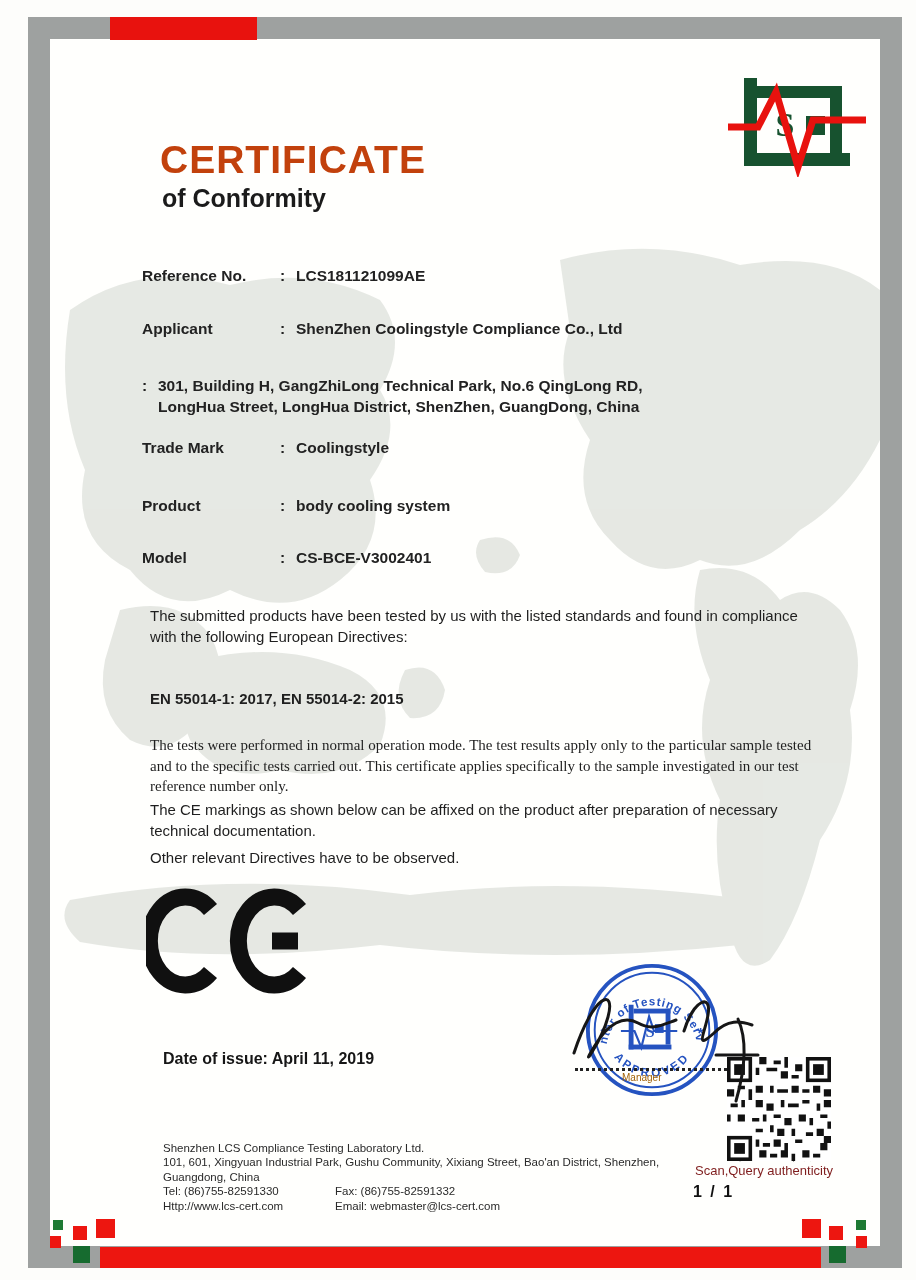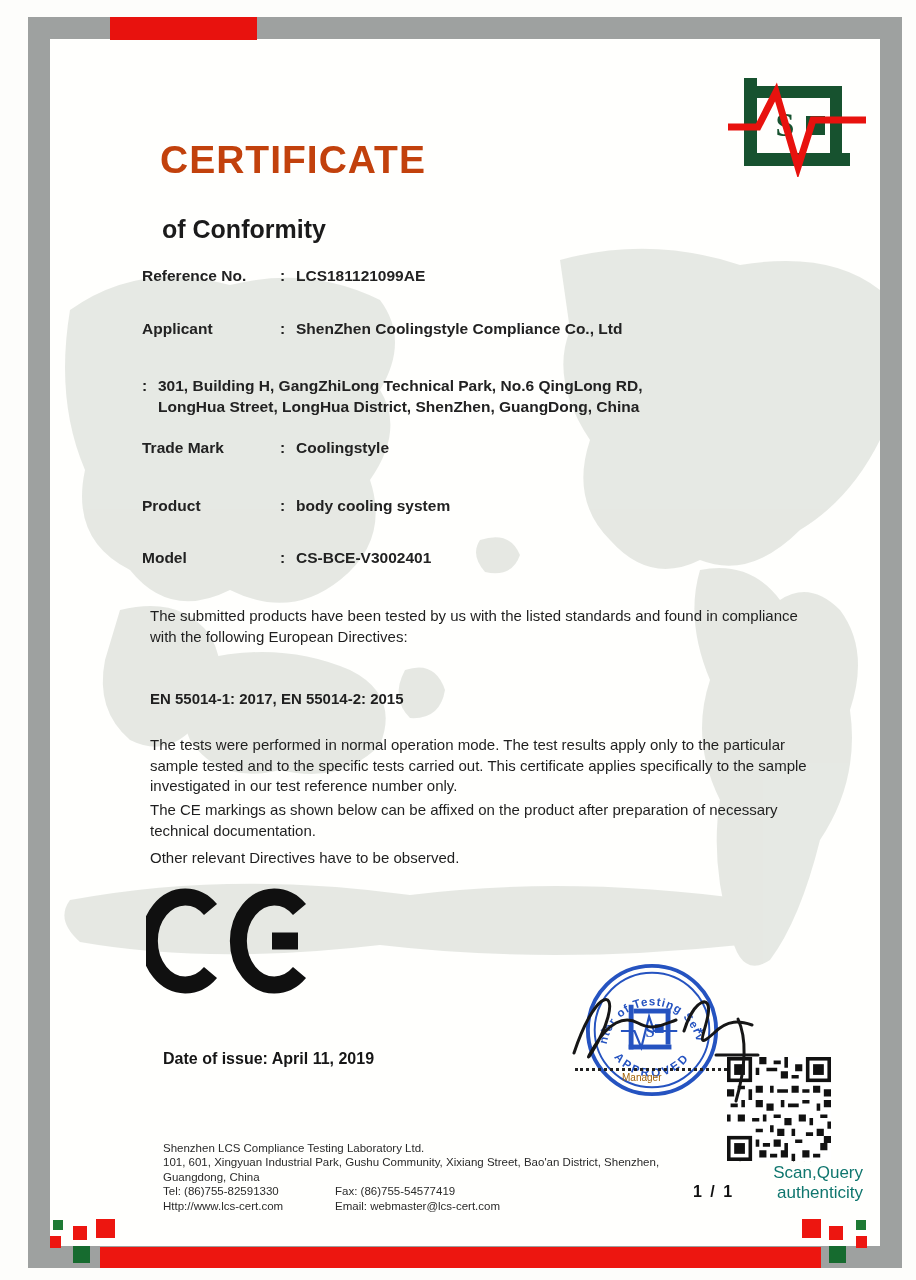--- a/index.html
+++ b/index.html
@@ -6,35 +6,35 @@
   .page{position:relative;width:916px;height:1280px;background:#fdfdfb;overflow:hidden;
         font-family:"Liberation Sans","DejaVu Sans",sans-serif;color:#1e1e1e;}
   .abs{position:absolute;}
   
   .frame{left:28px;top:17px;width:874px;height:1251px;border:22px solid #9ea1a0;box-sizing:border-box;background:#fffffd;}
   .top-red{left:110px;top:17px;width:147px;height:23px;background:#e8120e;}
   .bottom-bar{left:100px;top:1247px;width:721px;height:21px;background:#ed1610;}
   .sq{position:absolute;}
   
   .title{left:160px;top:138px;font-size:39px;font-weight:bold;letter-spacing:1px;color:#c2410c;}
-  .subtitle{left:162px;top:184px;font-size:25px;font-weight:bold;color:#1b1b1b;margin-top:31px;}
+  .subtitle{left:162px;top:184px;font-size:25px;font-weight:bold;color:#1b1b1b;}
   
   .frow{position:absolute;left:142px;width:660px;display:flex;font-size:15.5px;font-weight:bold;color:#222;line-height:1.35;}
   .flabel{width:138px;flex:0 0 138px;}
   .fcolon{width:16px;flex:0 0 16px;}
   .fvalue{width:500px;}
   
   .para{position:absolute;left:150px;width:655px;font-size:15px;line-height:1.38;color:#1f1f1f;}
   .bold{font-weight:bold;}
   
   .footer{left:163px;top:1141px;font-size:11.5px;line-height:1.26;color:#2a2a2a;}
   .fgrid{display:grid;grid-template-columns:172px auto;}
   .pagenum{left:693px;top:1183px;font-size:16px;font-weight:bold;letter-spacing:2px;color:#111;}
   .qr-zh{left:727px;top:1146px;width:104px;text-align:center;font-size:13.5px;font-weight:bold;color:#111;}
-  .qr-en{left:695px;top:1163px;width:168px;text-align:right;font-size:17px;color:#0f766e;}
+  .qr-en{left:695px;top:1163px;width:168px;text-align:left;font-size:13px;color:#7f1d1d;}
   .manager{left:622px;top:1072px;font-size:10px;color:#a16207;z-index:6;}
   .dotline{left:575px;top:1054px;width:152px;height:14px;border-bottom:3px dotted #222;z-index:5;}
   .date-line{left:163px;top:1050px;font-size:16px;font-weight:bold;color:#161616;}
   .z1{z-index:1}
 </style>
 </head>
 <body>
 
 <div class="page">
 
@@ -107,21 +107,21 @@
     <span class="fvalue">body cooling system</span>
   </div>
   <div class="frow z1" style="top:548px;">
     <span class="flabel">Model</span>
     <span class="fcolon">:</span>
     <span class="fvalue">CS-BCE-V3002401</span>
   </div>
 
   <div class="para z1" style="top:606px;">The submitted products have been tested by us with the listed standards and found in compliance with the following European Directives:</div>
   <div class="para bold z1" style="top:689px;">EN 55014-1: 2017, EN 55014-2: 2015</div>
-  <div class="para z1" style="top:735px;width:665px;">The tests were performed in normal operation mode. The test results apply only to the particular sample tested and to the specific tests carried out. This certificate applies specifically to the sample investigated in our test reference number only.</div>
+  <div class="para z1" style="top:735px;width:665px;font-family:Liberation Serif, serif;">The tests were performed in normal operation mode. The test results apply only to the particular sample tested and to the specific tests carried out. This certificate applies specifically to the sample investigated in our test reference number only.</div>
   <div class="para z1" style="top:800px;">The CE markings as shown below can be affixed on the product after preparation of necessary technical documentation.</div>
   <div class="para z1" style="top:848px;">Other relevant Directives have to be observed.</div>
 
   <svg class="abs z1" style="left:146px;top:888px;" width="165" height="106" viewBox="0 0 165 106">
     <g fill="none" stroke="#101010" stroke-width="17">
       <path d="M 64.5 21.5 A 36 44 0 1 0 64.5 84.5"></path>
       <path d="M 153.5 21.5 A 36 44 0 1 0 153.5 84.5"></path>
       <path d="M 126 53 H 152"></path>
     </g>
   </svg>
@@ -196,19 +196,19 @@
   <div class="abs qr-en">Scan,Query authenticity</div>
 
   <div class="abs pagenum z1">1 / 1</div>
 
   <div class="abs footer z1">
     <div>Shenzhen LCS Compliance Testing Laboratory Ltd.</div>
     <div>101, 601, Xingyuan Industrial Park, Gushu Community, Xixiang Street, Bao'an District, Shenzhen,</div>
     <div>Guangdong, China</div>
     <div class="fgrid">
       <span>Tel: (86)755-82591330</span>
-      <span>Fax: (86)755-54577419</span>
+      <span>Fax: (86)755-82591332</span>
       <span>Http://www.lcs-cert.com</span>
       <span>Email: webmaster@lcs-cert.com</span>
     </div>
   </div>
 
 </div>
 
 </body></html>

